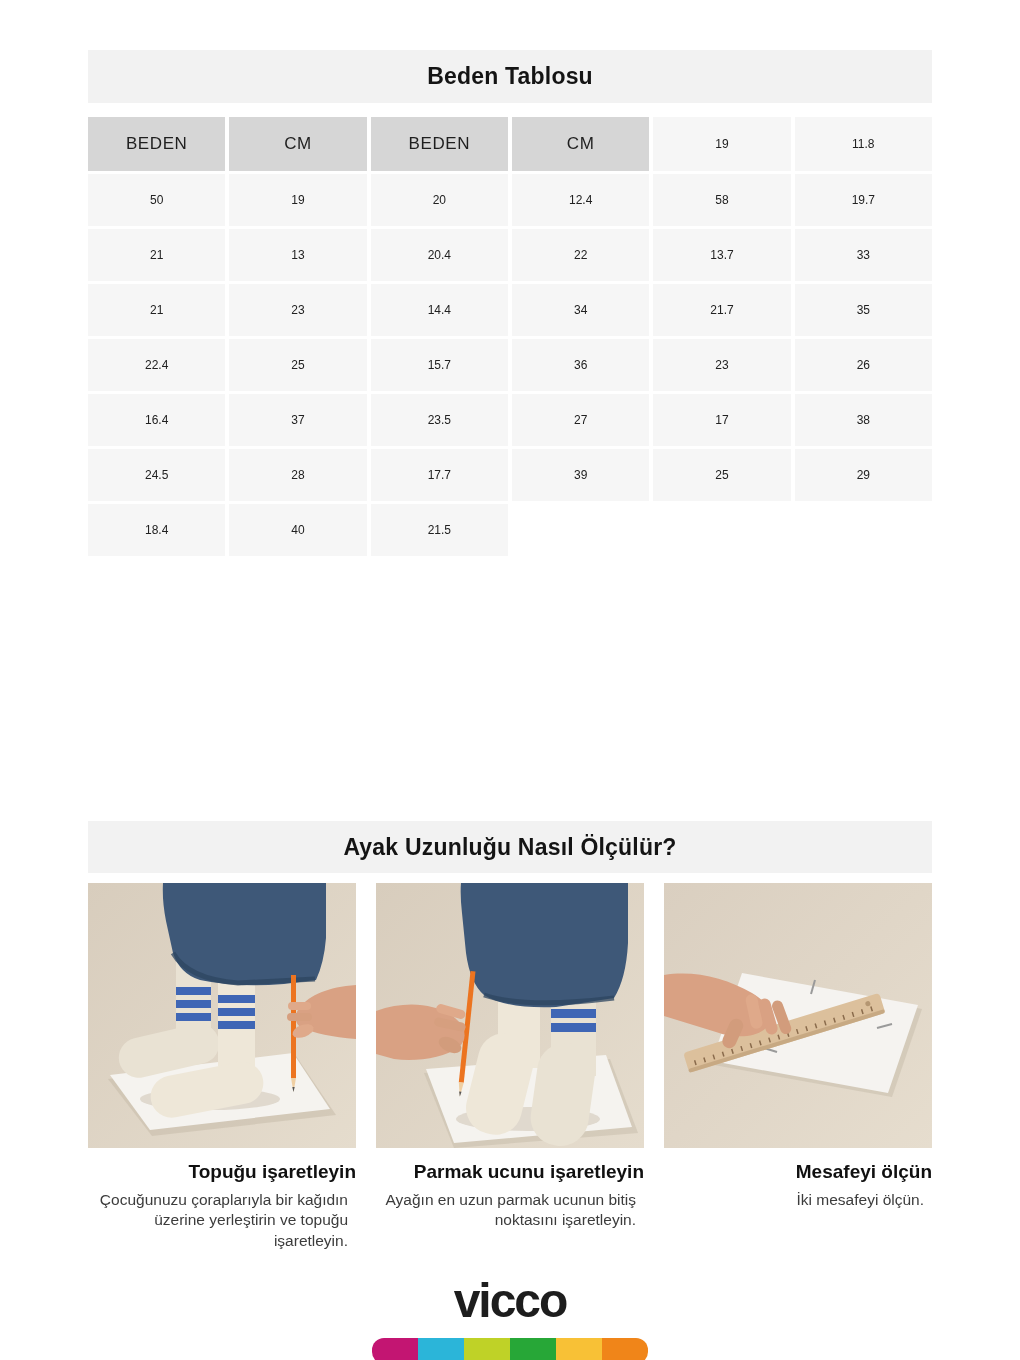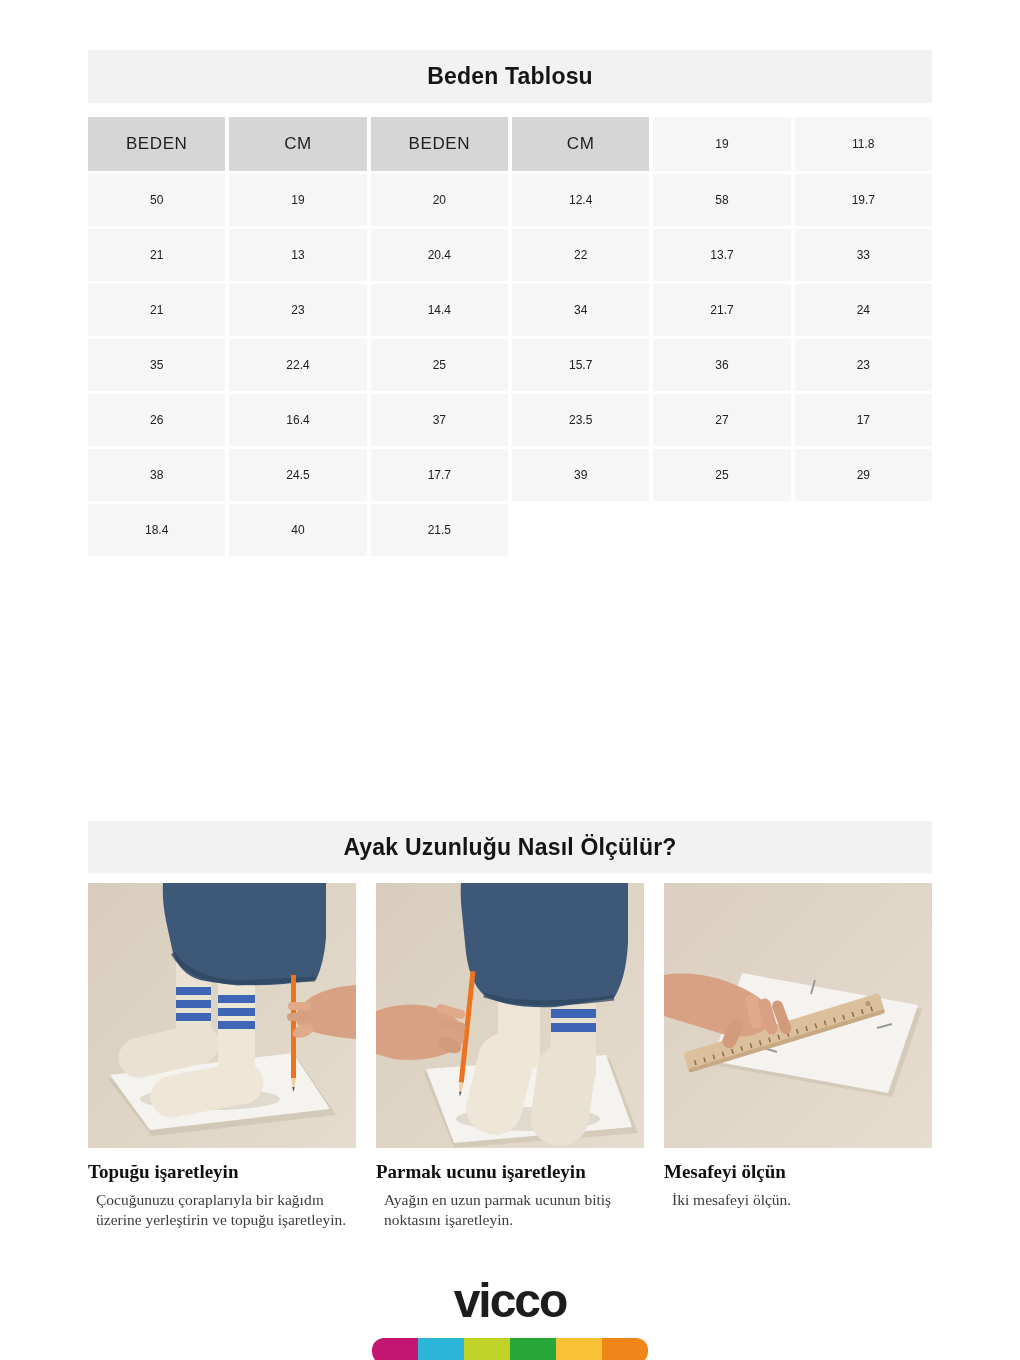--- a/index.html
+++ b/index.html
@@ -24,21 +24,21 @@
   }
   .grid .hcell {
     background:var(--hdr,#d6d6d6); display:flex; align-items:center; justify-content:center;
     font-size:17px; letter-spacing:.6px; color:#1f1f1f;
   }
   .grid .cell {
     background:var(--cellbg,#f6f6f6); display:flex; align-items:center; justify-content:center;
     font-size:12px; color:#212121;
   }
   .steps { position:absolute; left:88px; top:883px; width:844px; display:flex; gap:20px; }
-  .step { width:268px; text-align:left;font-family:Liberation Serif, serif; }
+  .step { width:268px; text-align:right; }
   .step svg { display:block; width:268px; height:265px; }
   .step h3 { margin:13px 0 0; font-size:19px; font-weight:700; color:#101010; }
   .step p { margin:7px 8px 0; font-size:15.5px; line-height:1.32; color:#3c3c3c; }
   .brand { position:absolute; left:0; top:1276px; width:100%; text-align:center; }
   .logo { display:inline-block; font-size:48px; font-weight:700; letter-spacing:-2px; color:#1d1d1d; line-height:1.04; }
   .brand-bar { display:flex; width:276px; height:26px; margin:12px auto 0; border-radius:12px; overflow:hidden; }
   .brand-bar span { flex:1; }
 </style>
 </head>
 <body>
@@ -64,35 +64,35 @@
       <div class="cell">13</div>
       <div class="cell">20.4</div>
       <div class="cell">22</div>
       <div class="cell">13.7</div>
       <div class="cell">33</div>
       <div class="cell">21</div>
       <div class="cell">23</div>
       <div class="cell">14.4</div>
       <div class="cell">34</div>
       <div class="cell">21.7</div>
-      <div class="cell">24</div>
       <div class="cell">35</div>
       <div class="cell">22.4</div>
       <div class="cell">25</div>
       <div class="cell">15.7</div>
       <div class="cell">36</div>
       <div class="cell">23</div>
       <div class="cell">26</div>
       <div class="cell">16.4</div>
       <div class="cell">37</div>
       <div class="cell">23.5</div>
       <div class="cell">27</div>
       <div class="cell">17</div>
       <div class="cell">38</div>
       <div class="cell">24.5</div>
+      <div class="cell">28</div>
       <div class="cell">17.7</div>
       <div class="cell">39</div>
       <div class="cell">25</div>
       <div class="cell">29</div>
       <div class="cell">18.4</div>
       <div class="cell">40</div>
       <div class="cell">21.5</div>
     </div>
 
   <div class="bar-title" id="measure-title-bar">Ayak Uzunluğu Nasıl Ölçülür?</div>

